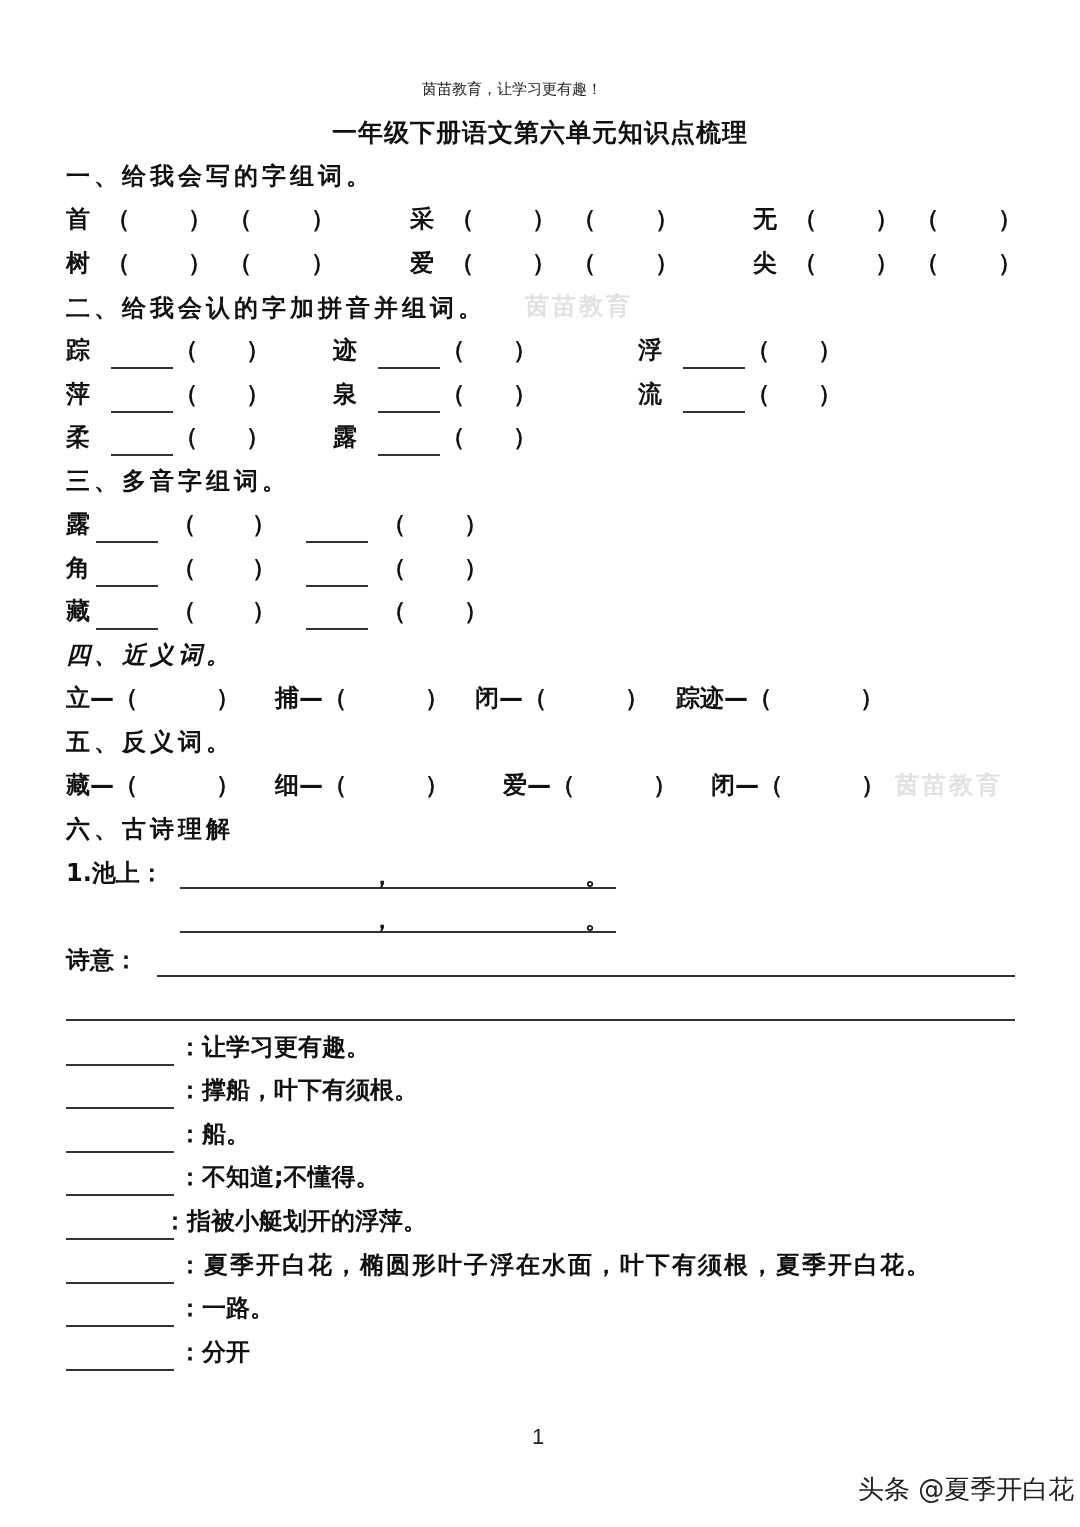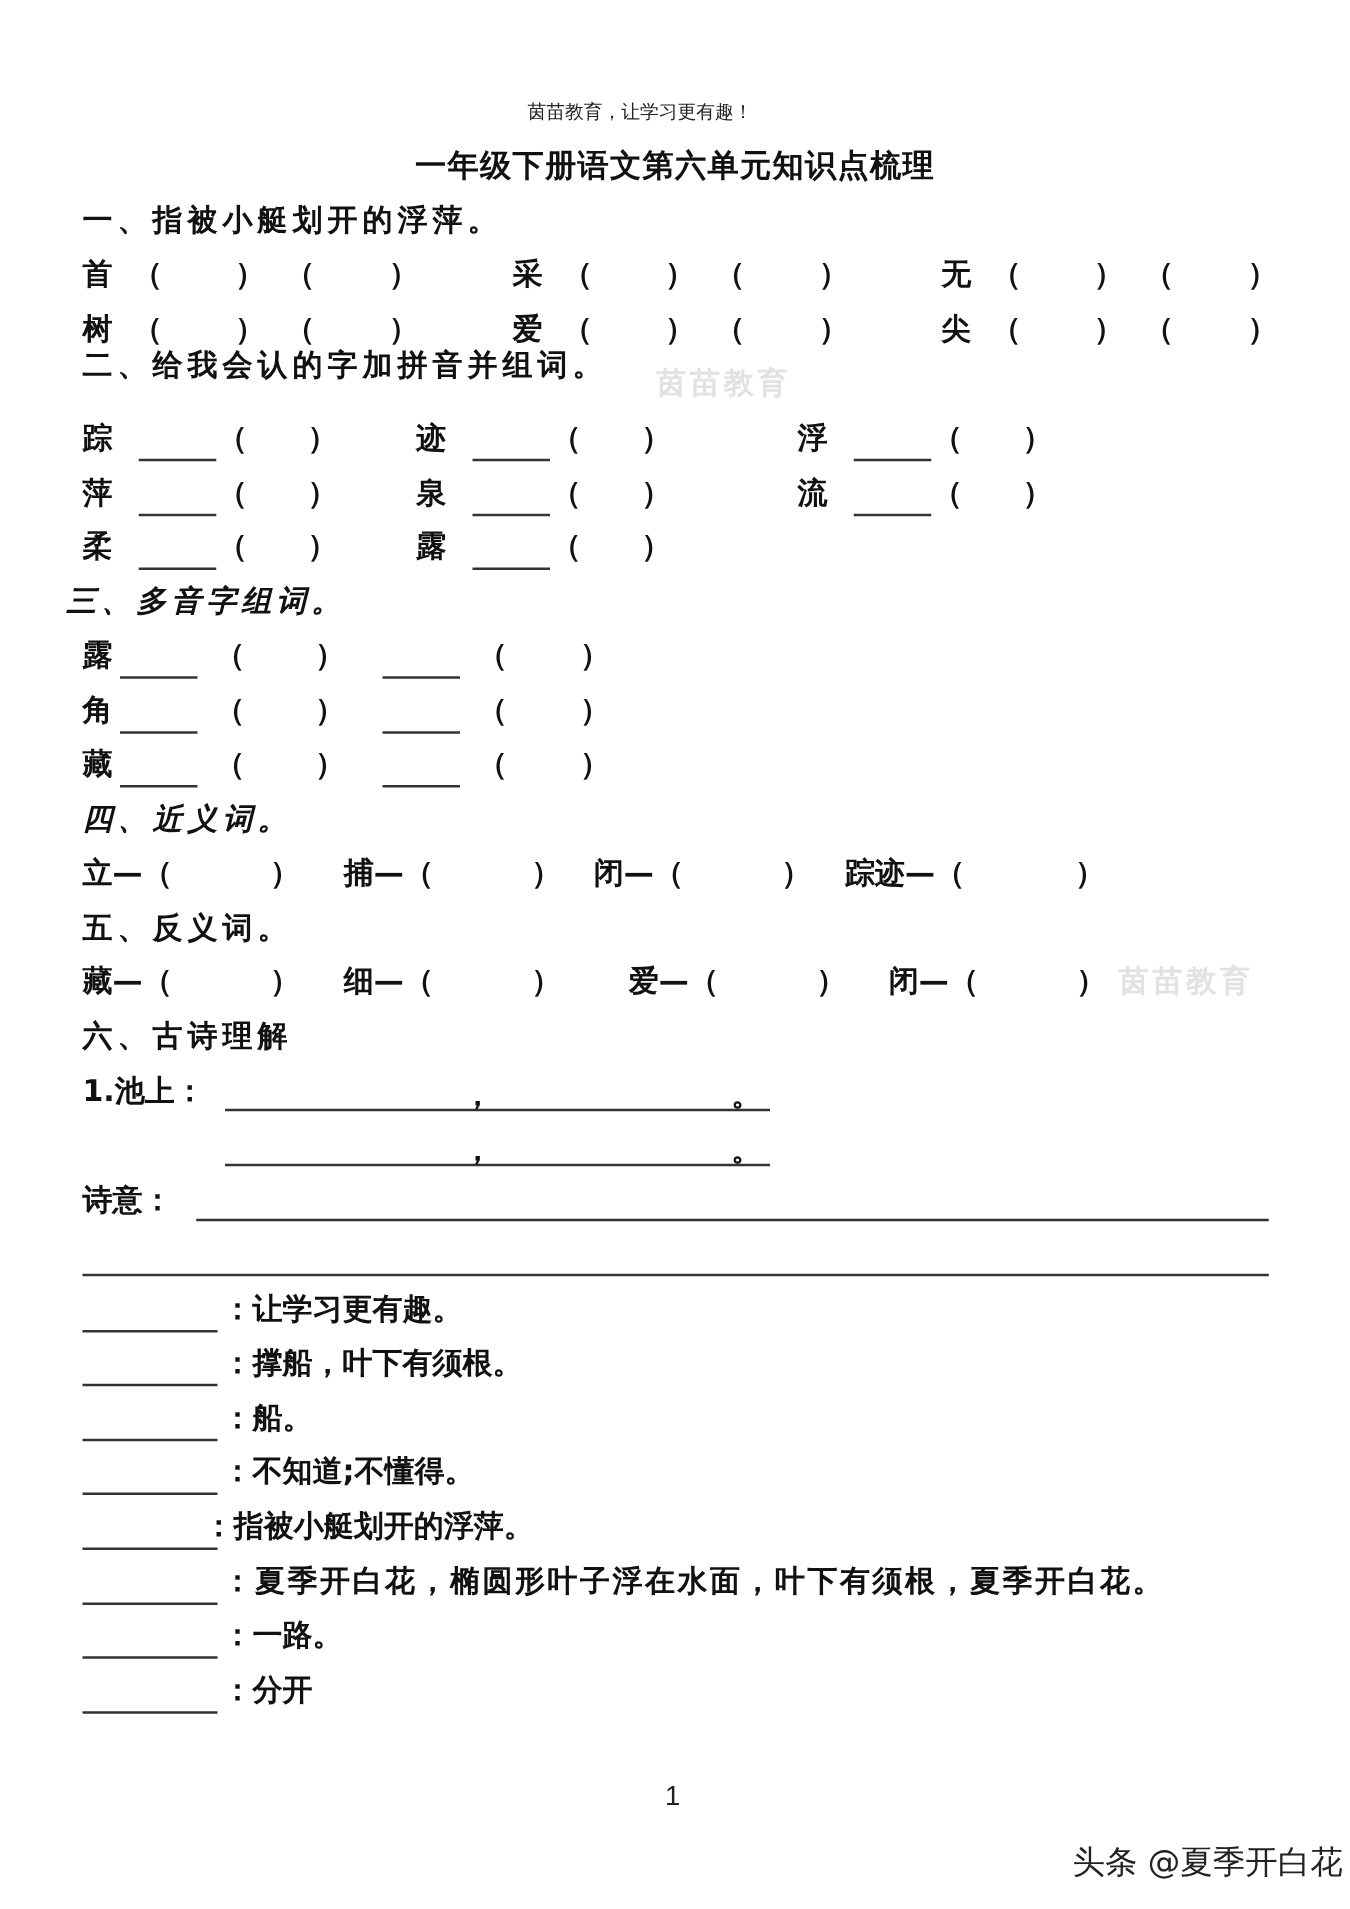--- a/index.html
+++ b/index.html
@@ -14,21 +14,21 @@
   .line { position:absolute; height:0; border-top:2px solid #333; }
   .pageno { font-family:"Liberation Sans", sans-serif; font-size:22px; color:#222; }
   .footer { font-size:26px; color:#222; text-shadow:1px 1px 0 #fff, -1px -1px 0 #fff; }
 </style>
 </head>
 <body>
 
 <div class="abs header">茵苗教育，让学习更有趣！</div>
 <div class="abs title">一年级下册语文第六单元知识点梳理</div>
 
-<div class="abs sec" style="top:160px;left:66px;">一、指被小艇划开的浮萍。</div>
+<div class="abs sec" style="top:160px;left:66px;">一、给我会写的字组词。</div>
 
 <div>
 
   <div class="abs row" style="top:203px;left:66px;">
     <span>首</span>
     <span class="abs" style="left:40px;top:0">（</span>
     <span class="abs" style="left:122px;top:0">）</span>
     <span class="abs" style="left:162px;top:0">（</span>
     <span class="abs" style="left:245px;top:0">）</span>
   </div>
@@ -63,21 +63,21 @@
   </div>
   <div class="abs row" style="top:247px;left:753px;">
     <span>尖</span>
     <span class="abs" style="left:40px;top:0">（</span>
     <span class="abs" style="left:122px;top:0">）</span>
     <span class="abs" style="left:162px;top:0">（</span>
     <span class="abs" style="left:245px;top:0">）</span>
   </div>
 </div>
 
-<div class="abs sec" style="top:276px;left:66px;">二、给我会认的字加拼音并组词。</div>
+<div class="abs sec" style="top:292px;left:66px;">二、给我会认的字加拼音并组词。</div>
 <div class="abs wm" style="top:290px;left:525px;">茵苗教育</div>
 
 <div class="abs row" style="top:334px;left:66px;width:220px;height:36px;">
   <span>踪</span>
   <span class="line" style="left:45px;top:33px;width:62px;"></span>
   <span class="abs" style="left:108px;top:0">（</span>
   <span class="abs" style="left:180px;top:0">）</span>
 </div>
 <div class="abs row" style="top:334px;left:333px;width:220px;height:36px;">
   <span>迹</span>
@@ -117,21 +117,21 @@
   <span class="abs" style="left:108px;top:0">（</span>
   <span class="abs" style="left:180px;top:0">）</span>
 </div>
 <div class="abs row" style="top:421px;left:333px;width:220px;height:36px;">
   <span>露</span>
   <span class="line" style="left:45px;top:33px;width:62px;"></span>
   <span class="abs" style="left:108px;top:0">（</span>
   <span class="abs" style="left:180px;top:0">）</span>
 </div>
 
-<div class="abs sec" style="top:465px;left:53px;font-style:italic;">三、多音字组词。</div>
+<div class="abs sec" style="top:465px;left:66px;">三、多音字组词。</div>
 
 <div class="abs row" style="top:508px;left:66px;width:420px;height:36px;">
   <span>露</span>
   <span class="line" style="left:30px;top:33px;width:62px;"></span>
   <span class="abs" style="left:106px;top:0">（</span>
   <span class="abs" style="left:186px;top:0">）</span>
   <span class="line" style="left:240px;top:33px;width:62px;"></span>
   <span class="abs" style="left:316px;top:0">（</span>
   <span class="abs" style="left:398px;top:0">）</span>
 </div>

